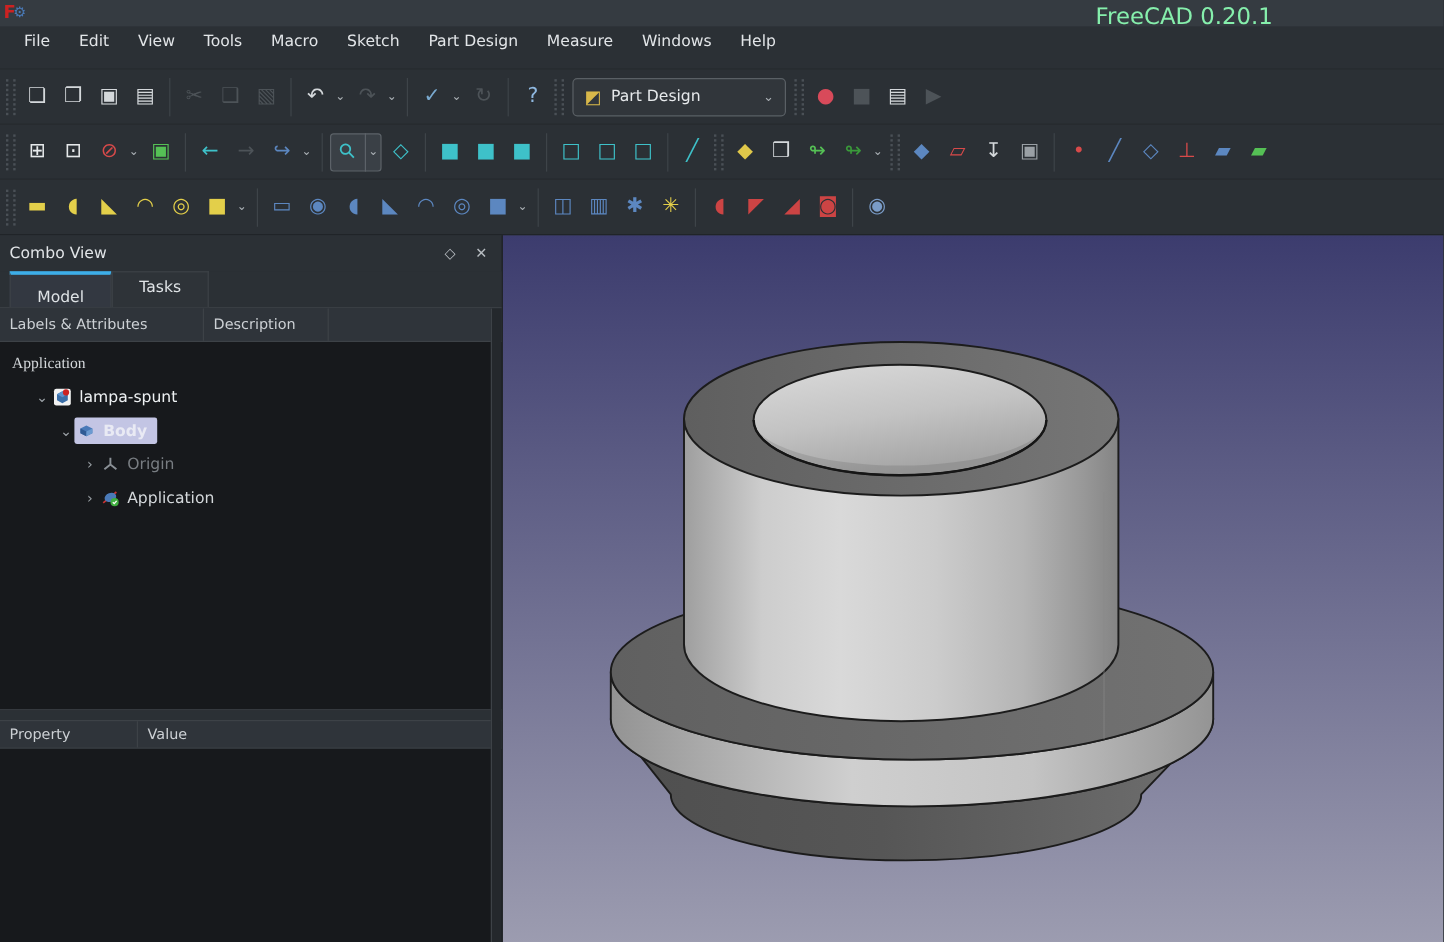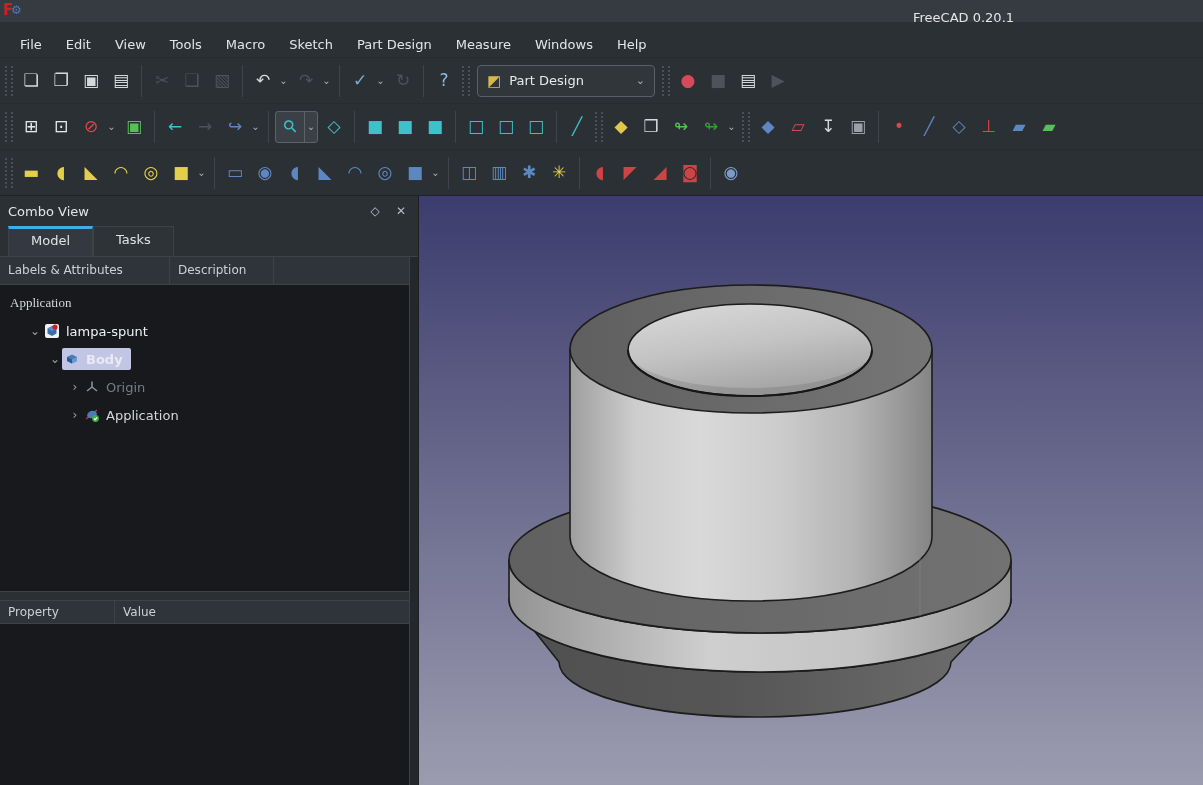--- a/index.html
+++ b/index.html
@@ -9,22 +9,22 @@
   }
   *{box-sizing:border-box;margin:0;padding:0}
   html,body{width:1203px;height:785px;overflow:hidden}
   body{font-family:"DejaVu Sans","Liberation Sans",sans-serif;background:var(--bar);color:var(--txt);font-size:13px}
 
   
   .titlebar{height:22px;background:var(--win);position:relative;display:flex;align-items:center}
   .app-logo{position:absolute;left:3px;top:1px;width:22px;height:20px;font-weight:bold;font-size:15px}
   .app-logo .f{color:#cc2222;position:absolute;left:0;top:0}
   .app-logo .gear{color:#4a7ab8;position:absolute;left:8px;top:2px;font-size:12px}
-  .win-title{position:absolute;left:913px;top:10px;font-size:13px;color:#e5e5e5;white-space:nowrap}
-  .menubar{height:35px;background:var(--bar);display:flex;align-items:flex-end;padding-left:8px}
+  .win-title{position:absolute;left:913px;top:3px;font-size:19px;color:#86efac;white-space:nowrap}
+  .menubar{height:35px;background:var(--bar);display:flex;align-items:flex-start;padding-left:8px}
   .menu-item{padding:5px 12px;color:#e2e5e8;cursor:default;border-radius:3px}
 
   
   .toolbar{height:46px;background:var(--bar);display:flex;align-items:center;padding-left:2px;border-top:1px solid #272b2f}
   .tb-handle{width:8px;height:30px;margin:0 3px;border-left:2px dotted #4a5056;border-right:2px dotted #4a5056}
   .tb-sep{width:1px;height:32px;background:#3e4449;margin:0 5px}
   .tb-btn{display:flex;align-items:center;height:32px;border-radius:3px;margin:0 1px;cursor:default}
   .tb-btn .ic{width:28px;height:32px;display:flex;align-items:center;justify-content:center;font-size:17px;line-height:1}
   .tb-btn .dd{width:13px;height:32px;display:flex;align-items:center;justify-content:center;font-size:10px;color:#aab0b5}
   .tb-btn.pressed{background:#3a4046;border:1px solid #5c6artless4}
@@ -38,21 +38,21 @@
   .wb-combo .chev{font-size:11px;color:#aab0b5}
 
   
   .main{display:flex;height:590px;border-top:1px solid #202428}
   .combo-view{width:461px;background:var(--panel);border-right:1px solid #1d2023;display:flex;flex-direction:column;position:relative}
   .cv-header{height:30px;display:flex;align-items:center;padding:0 8px;gap:8px}
   .cv-title{flex:1;color:#e2e5e8}
   .cv-btn{width:18px;height:18px;display:flex;align-items:center;justify-content:center;color:#b8bdc2;font-size:12px;cursor:default}
   .cv-tabs{height:31px;display:flex;align-items:flex-start;padding-left:8px;border-bottom:1px solid var(--line);background:var(--panel)}
   .tab{height:30px;padding:5px 22px 0;border:1px solid var(--line);border-bottom:none;background:#2e3338;color:#dfe3e6;cursor:default}
-  .tab.active{border-top:3px solid var(--accent);background:#333841;padding-top:4px;font-weight:400}
+  .tab.active{border-top:3px solid var(--accent);background:#333841;padding-top:12px;font-weight:400}
   .tree-header{height:28px;display:flex;background:#2f343a;border-bottom:1px solid var(--line);font-size:12px;color:#ccd0d4}
   .tree-header .th{padding:6px 8px;border-right:1px solid var(--line)}
   .th1{width:170px}.th2{width:104px}.th3{flex:1;border-right:none!important}
   .tree-body{height:307px;background:var(--inset);overflow:hidden;padding-top:4px;position:relative;border-bottom:1px solid var(--line)}
   .tree-row{height:28px;display:flex;align-items:center;white-space:nowrap}
   .caret{width:14px;text-align:center;color:#9aa0a5;font-size:12px;flex:none}
   .row-content{display:flex;align-items:center;gap:6px;padding:3px 8px 3px 2px;border-radius:2px}
   .tree-row.selected .row-content{background:var(--sel)}
   .tree-row.selected .t-label{color:#e9eaf4;font-weight:bold}
   .t-label{color:var(--txt)}

